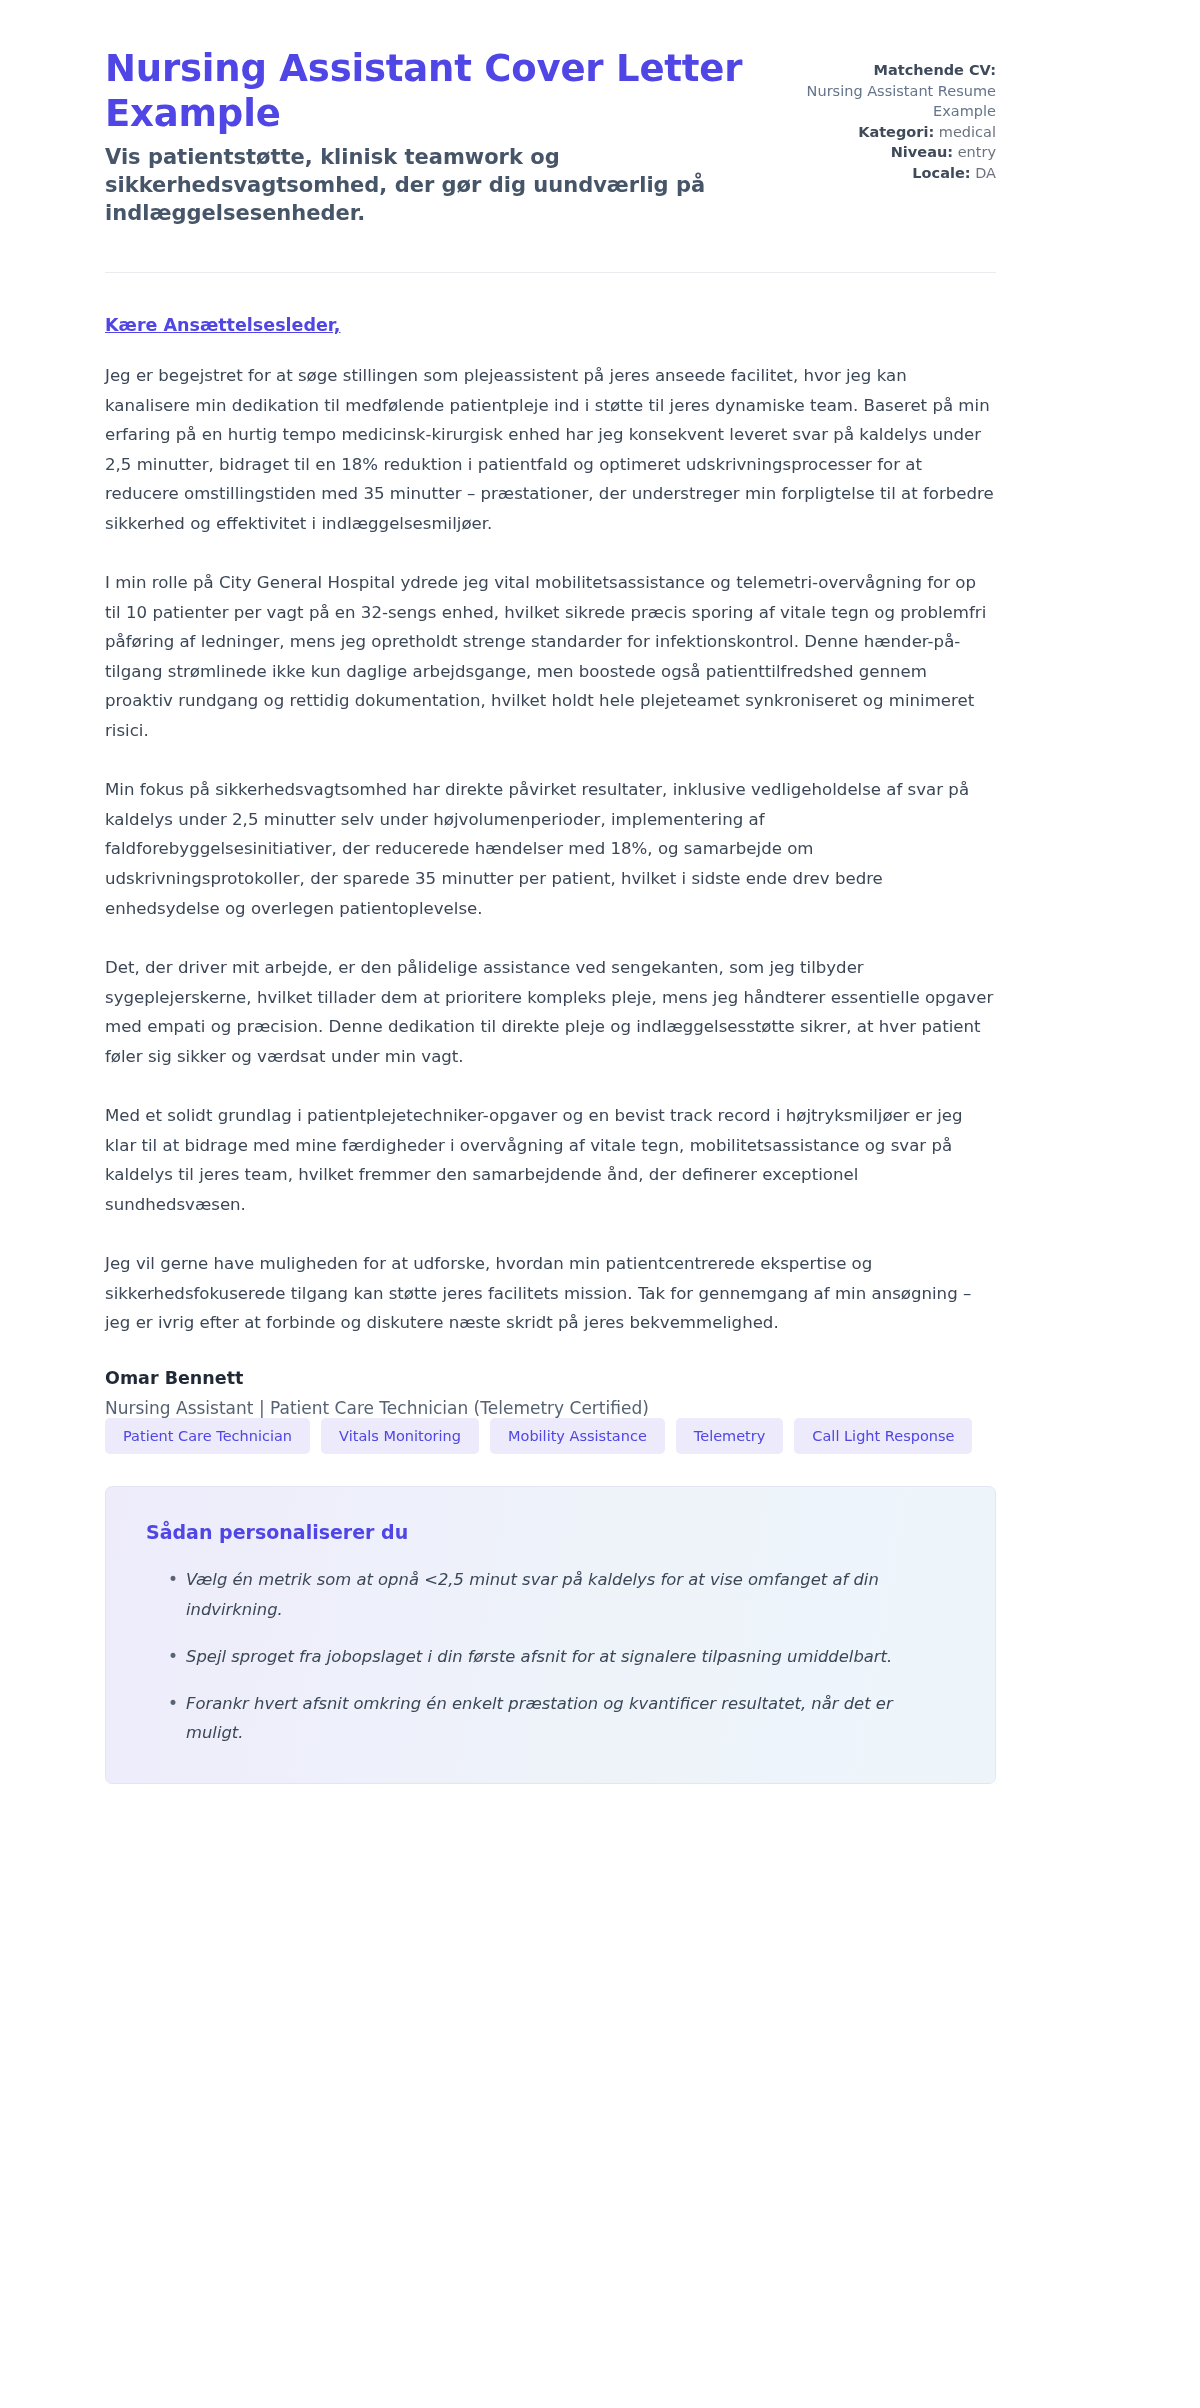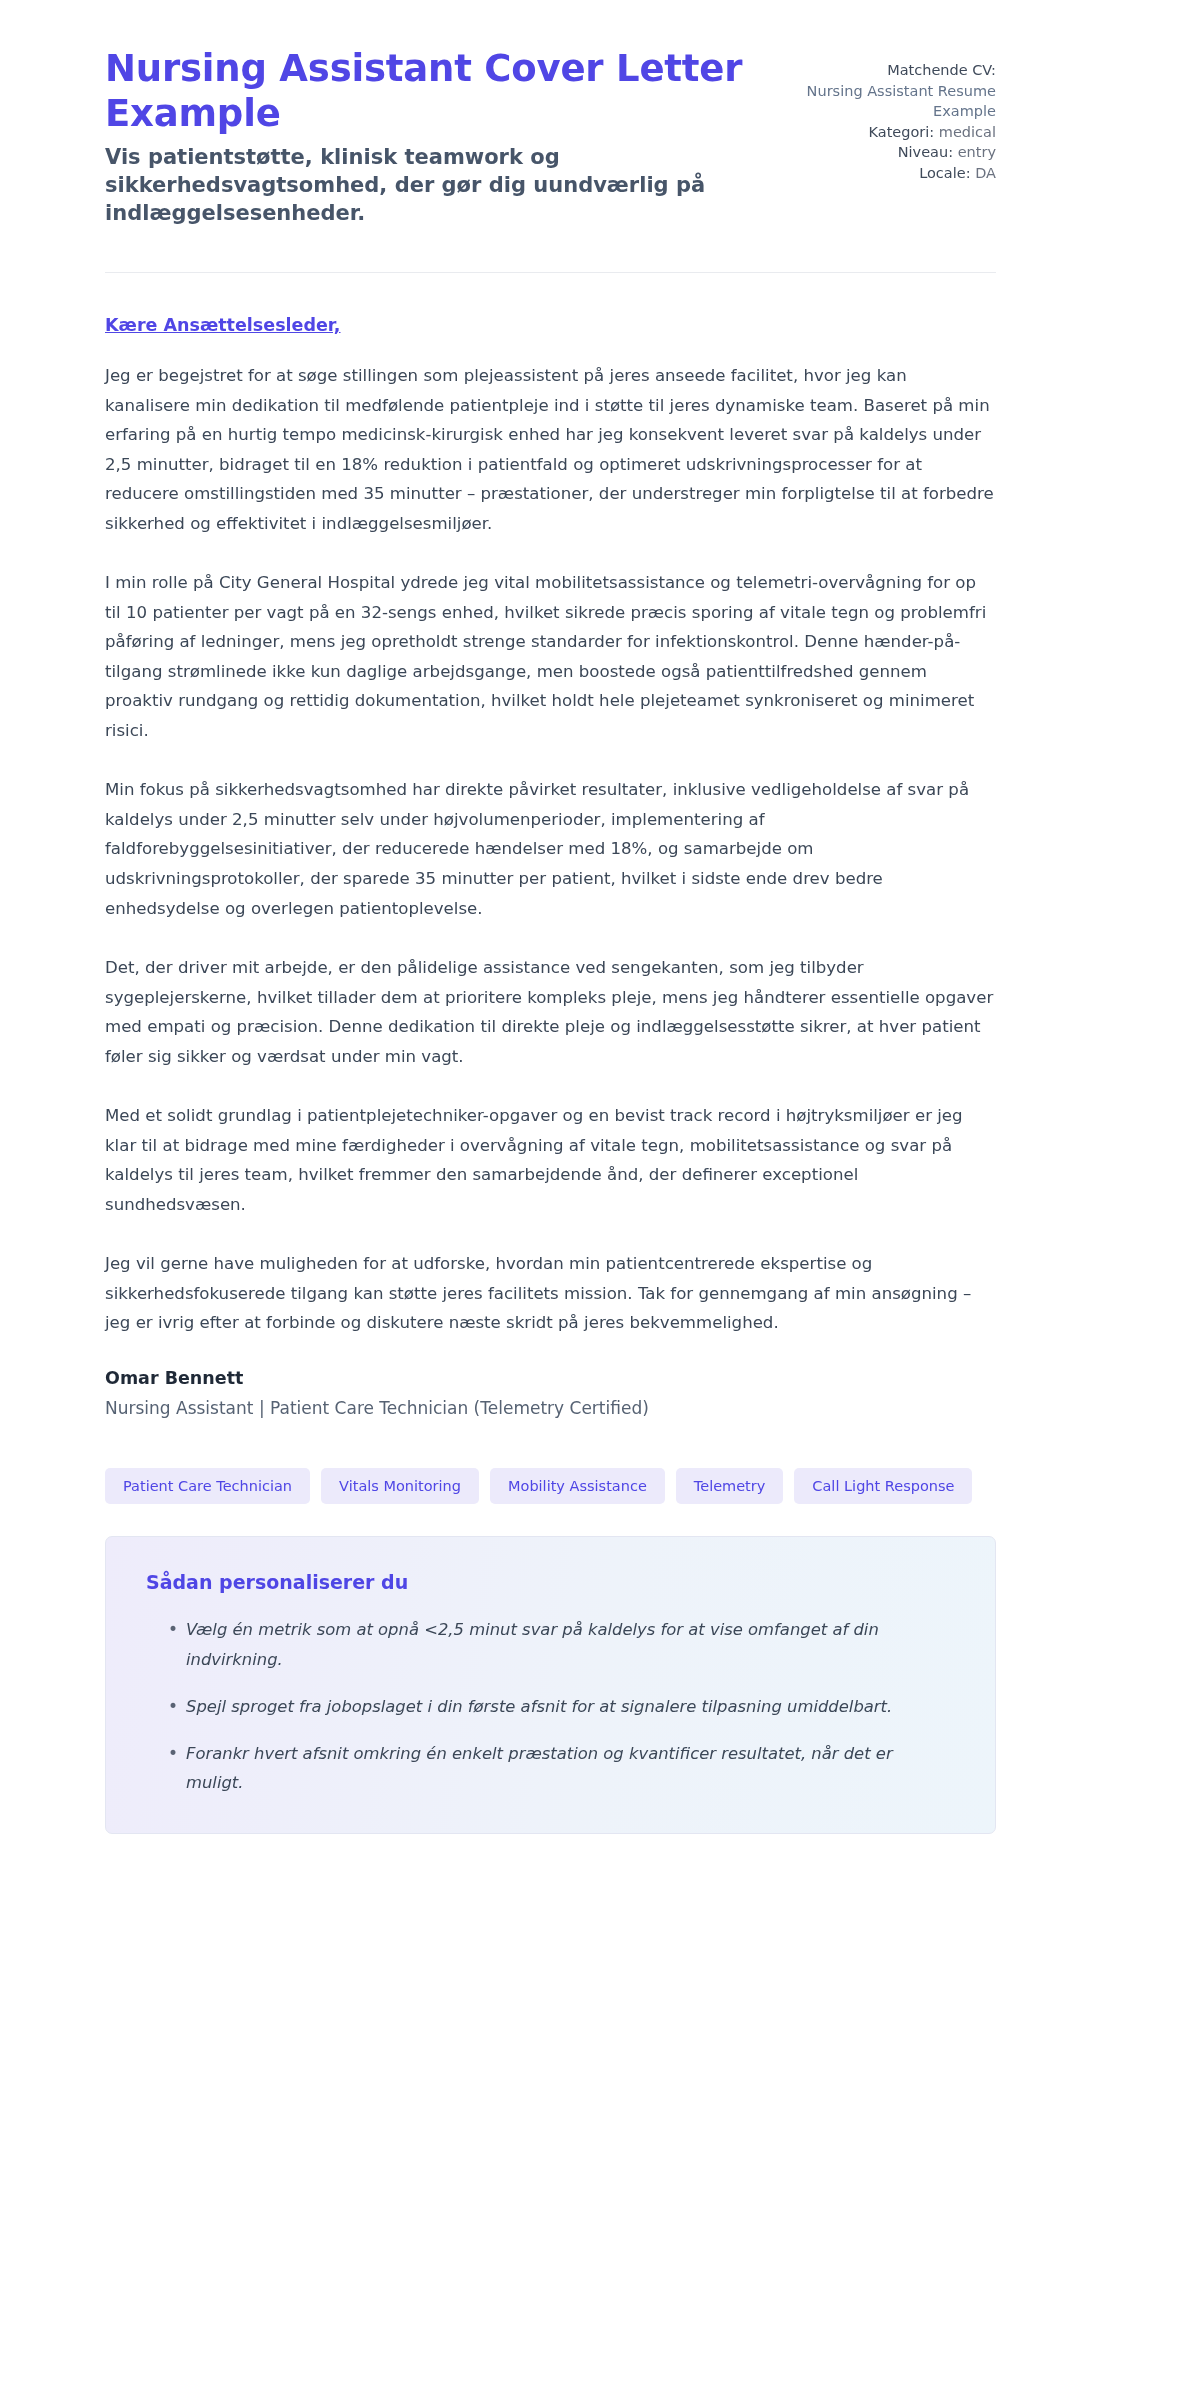--- a/index.html
+++ b/index.html
@@ -53,21 +53,21 @@
     flex: 0 0 auto;
     text-align: right;
     padding-top: 14px;
     font-size: 14.5px;
     line-height: 1.42;
     color: #64748b;
     width: 210px;
   }
   .meta-row { display: block; }
   .meta-label {
-    font-weight: 400;
+    font-weight: 700;
     color: #3f4a5a;
   }
   .meta-value { color: #6b7280; }
   .meta-resume {
     display: block;
     color: #64748b;
   }
 
   .divider {
     height: 1px;
@@ -106,21 +106,20 @@
     color: #1f2937;
   }
   .sign-role {
     margin: 0;
     font-size: 17px;
     color: #566273;
   }
 
   
   .tags {
-    margin-top: 50px;
     display: flex;
     flex-wrap: wrap;
     gap: 11px;
   }
   .tag {
     background: #eceafb;
     color: #4f46e5;
     border-radius: 5px;
     padding: 11px 18px;
     font-size: 14.5px;

